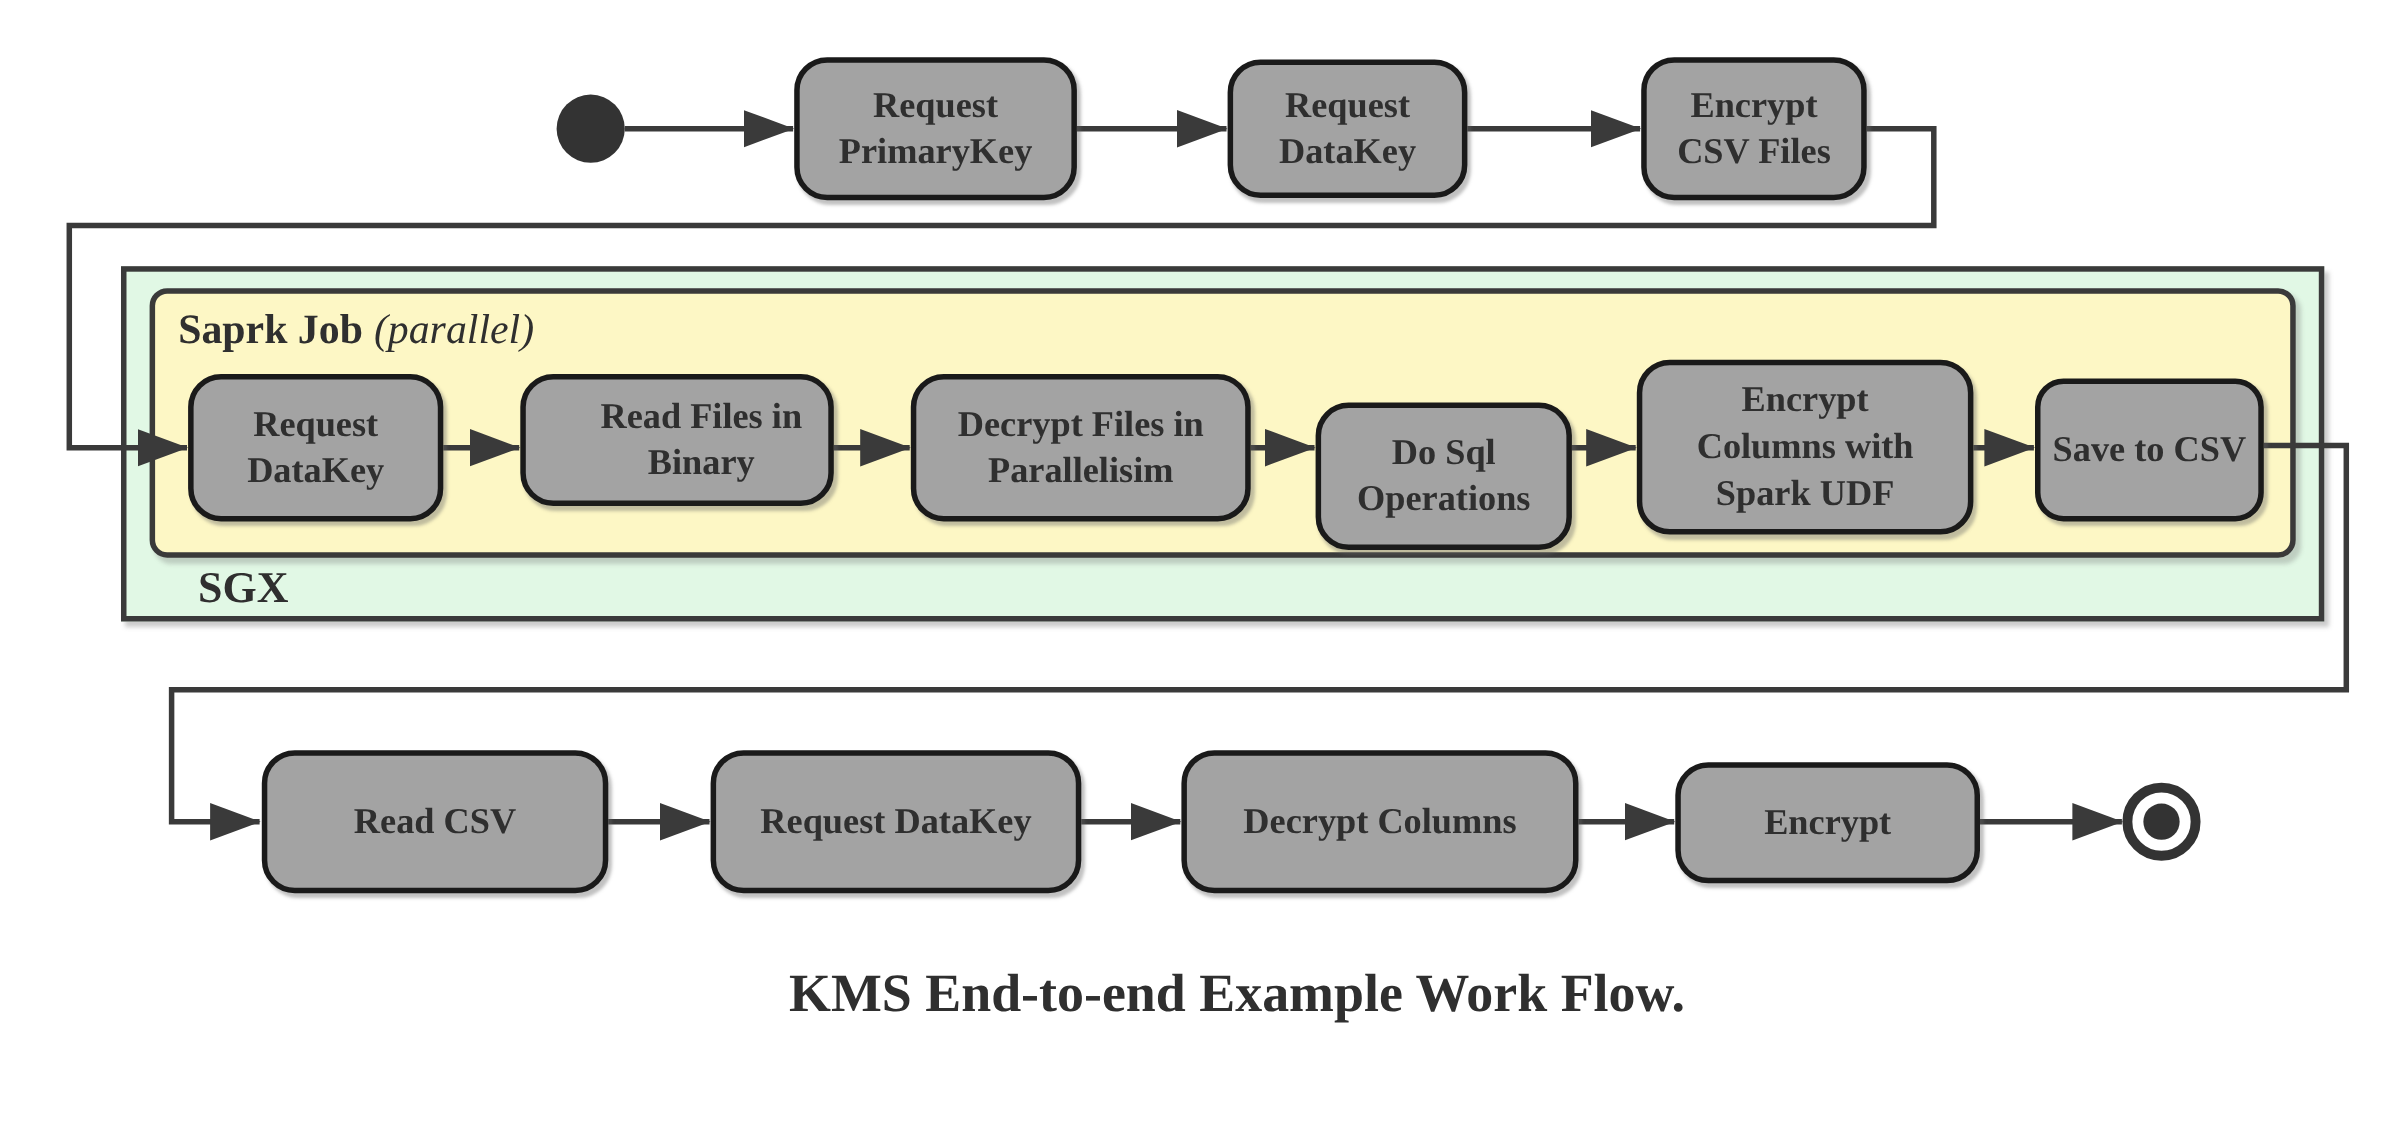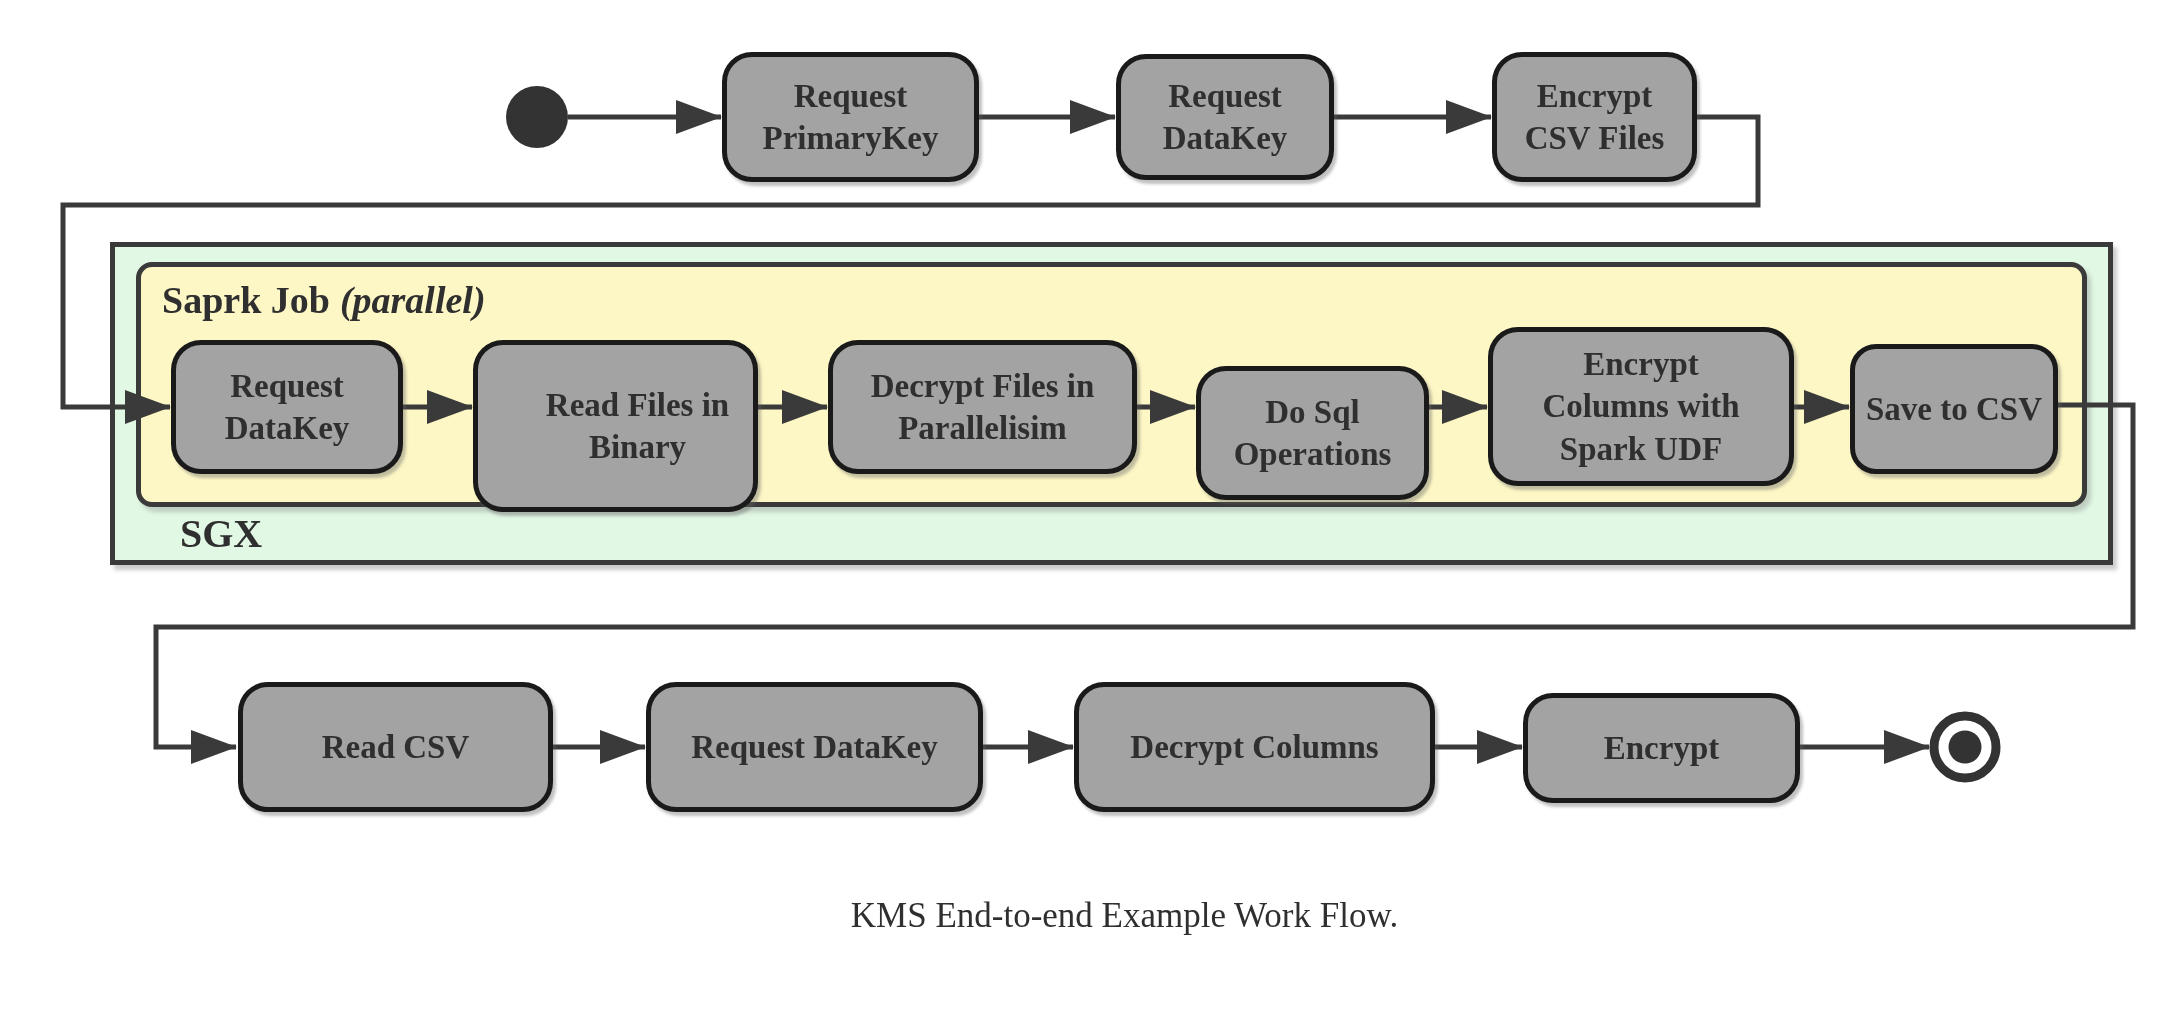--- a/index.html
+++ b/index.html
@@ -8,36 +8,36 @@
     font-family:"Liberation Serif","DejaVu Serif",serif;color:#2f2f2f;
   }
   
   .container{position:absolute;box-sizing:border-box;border:5px solid #3a3a3a;z-index:1;}
   .sgx{left:110px;top:242px;width:2003px;height:323px;background:#e1f8e5;
        box-shadow:4px 5px 4px rgba(110,110,110,.35);}
   .spark{left:136px;top:262px;width:1951px;height:245px;background:#fdf7c5;border-radius:16px;
        box-shadow:4px 5px 4px rgba(110,110,110,.30);}
   .partition-label{position:absolute;left:162px;top:280px;z-index:3;font-size:38px;line-height:1.1;}
   .partition-label .pname{font-weight:bold;}
-  .partition-label .pqual{font-style:italic;font-weight:bold;margin-left:10px;margin-top:33px;}
+  .partition-label .pqual{font-style:italic;font-weight:normal;margin-left:10px;margin-top:33px;}
   .sgx-label{position:absolute;left:160px;top:512px;z-index:3;font-size:40px;font-weight:bold;line-height:1.1;margin-left:20px;}
   
   svg.wires{position:absolute;left:0;top:0;z-index:2;}
   
   .activity{
     position:absolute;box-sizing:border-box;z-index:3;
     background:#a3a3a3;border:5px solid #1a1a1a;border-radius:30px;
     display:flex;align-items:center;justify-content:center;text-align:center;
     font-weight:bold;font-size:33px;line-height:1.28;
     box-shadow:3px 4px 3px rgba(100,100,100,.40);
   }
   .activity .lbl{white-space:pre-line;}
   
   .title{position:absolute;left:70px;right:0;top:876px;z-index:3;text-align:center;
-         font-size:35px;font-weight:normal;line-height:1.1;margin-top:21px;}
+         font-size:49px;font-weight:bold;line-height:1.1;}
 </style>
 </head>
 <body>
 
 <div id="canvas">
 
   <div class="container sgx"></div>
   <div class="container spark"></div>
 
   <div class="partition-label">
@@ -84,21 +84,21 @@
   </div>
   <div class="activity" style="left:1492px;top:52px;width:205px;height:130px;">
     <span class="lbl">Encrypt
 CSV Files</span>
   </div>
 
   <div class="activity" style="left:171px;top:340px;width:232px;height:134px;">
     <span class="lbl">Request
 DataKey</span>
   </div>
-  <div class="activity" style="left:473px;top:340px;width:285px;height:172px;padding-left:44px;">
+  <div class="activity" style="left:473px;top:340px;width:285px;height:120px;padding-left:44px;">
     <span class="lbl">Read Files in
 Binary</span>
   </div>
   <div class="activity" style="left:828px;top:340px;width:309px;height:134px;">
     <span class="lbl">Decrypt Files in
 Parallelisim</span>
   </div>
   <div class="activity" style="left:1196px;top:340px;width:233px;height:134px;margin-top:26px;">
     <span class="lbl">Do Sql
 Operations</span>

